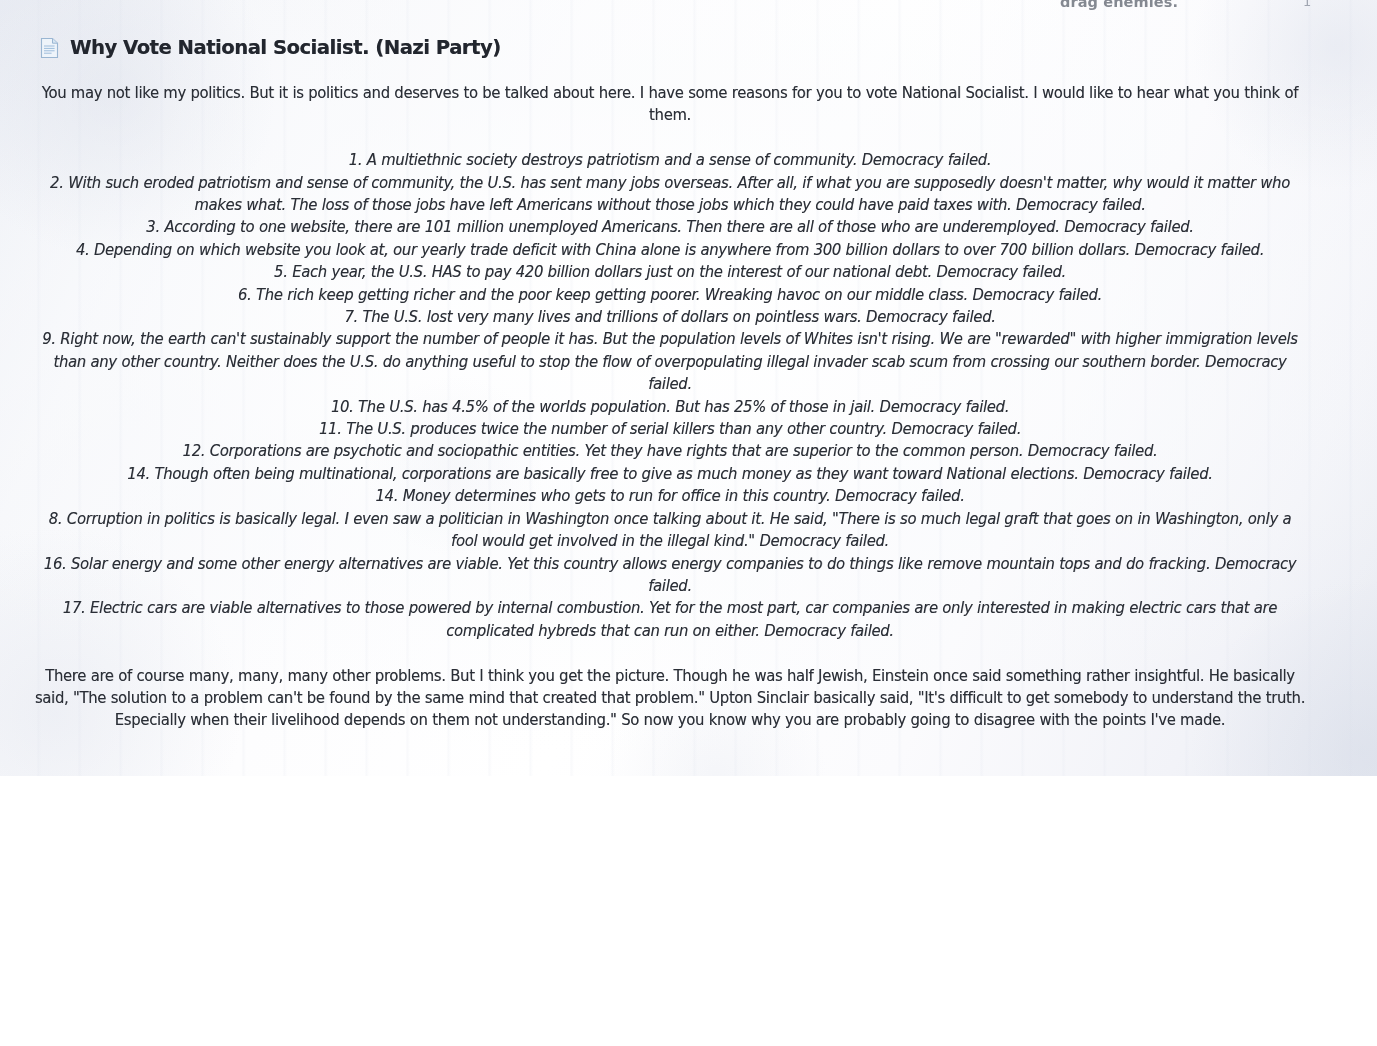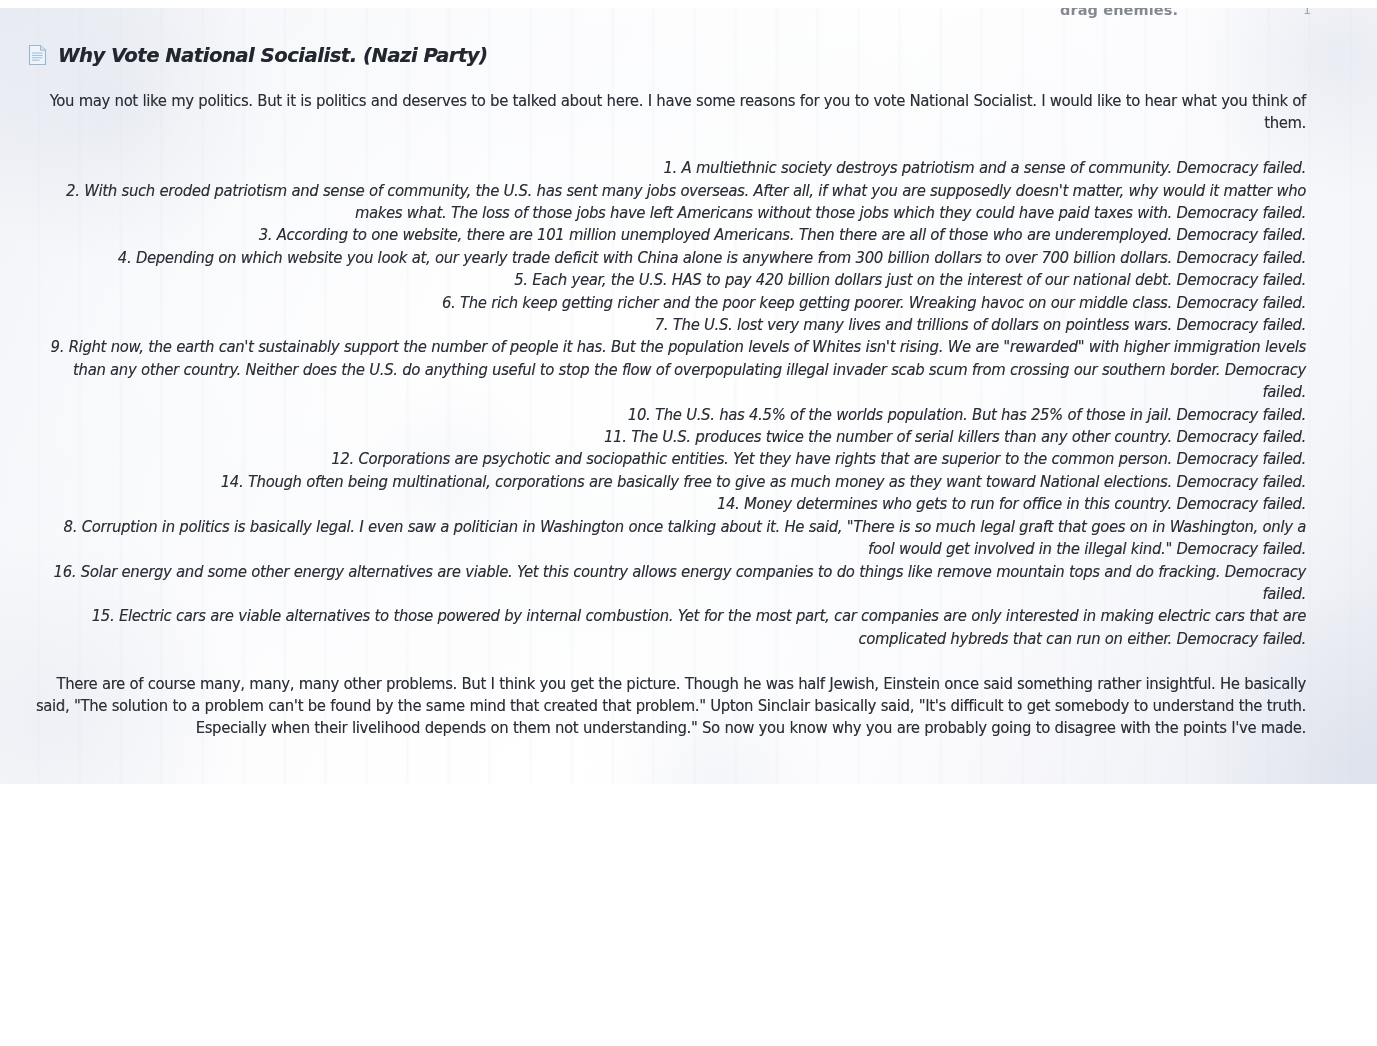--- a/index.html
+++ b/index.html
@@ -19,21 +19,20 @@
   
   .page {
     position: relative;
     width: 1377px;
     height: 776px;
     box-sizing: border-box;
     background:
       radial-gradient(ellipse 70% 55% at 46% 42%, rgba(255,255,255,0.95) 0%, rgba(250,251,253,0.55) 55%, rgba(255,255,255,0) 100%),
       linear-gradient(115deg,  #e9ecf3 0%, #f6f7fa 14%, #fdfdfe 34%, #ffffff 52%, #fbfbfd 72%, #f2f3f8 88%, #e7eaf1 100%);
     overflow: hidden;
-    margin-top: 8px;
   }
   
   .page::before {
     content: "";
     position: absolute;
     inset: 0;
     pointer-events: none;
     background:
       radial-gradient(circle 230px at 8% 12%,  rgba(205,211,225,0.30), rgba(255,255,255,0) 72%),
       radial-gradient(circle 200px at 97% 6%,  rgba(203,210,226,0.30), rgba(255,255,255,0) 72%),
@@ -94,26 +93,25 @@
     font-size: 13px;
     color: #8d93a0;
     filter: blur(0.4px);
     opacity: 0.8;
   }
 
   
   .title-row {
     position: absolute;
     top: 36px;
-    left: 28px;
+    left: 40px;
     display: flex;
-    align-items: flex-start;
+    align-items: flex-end;
     gap: 11px;
     z-index: 5;
-    font-style: italic;
   }
   .doc-icon {
     width: 19px;
     height: 22px;
     position: relative;
     flex: 0 0 auto;
     filter: blur(0.22px);
   }
   .doc-icon svg { display: block; }
 
@@ -139,21 +137,21 @@
     font-size: 16.4px;
     line-height: 22.4px;
     color: #2a2e36;
     letter-spacing: -0.28px;
     word-spacing: 0.2px;
     text-shadow: 0.3px 0 0 rgba(45,49,57,0.42);
     filter: blur(0.12px);
   }
   .para {
     margin: 0;
-    text-align: right;
+    text-align: center;
   }
   .para + .para { margin-top: 0; }
   .spacer-line { height: 22.4px; }
 
   .list-block .item {
     margin: 0;
     font-style: italic;
   }
   .closing-block { }
 </style>
@@ -200,21 +198,21 @@
         <p class="item para">6. The rich keep getting richer and the poor keep getting poorer. Wreaking havoc on our middle class. Democracy failed.</p>
         <p class="item para">7. The U.S. lost very many lives and trillions of dollars on pointless wars. Democracy failed.</p>
         <p class="item para">9. Right now, the earth can't sustainably support the number of people it has. But the population levels of Whites isn't rising. We are "rewarded" with higher immigration levels than any other country. Neither does the U.S. do anything useful to stop the flow of overpopulating illegal invader scab scum from crossing our southern border. Democracy failed.</p>
         <p class="item para">10. The U.S. has 4.5% of the worlds population. But has 25% of those in jail. Democracy failed.</p>
         <p class="item para">11. The U.S. produces twice the number of serial killers than any other country. Democracy failed.</p>
         <p class="item para">12. Corporations are psychotic and sociopathic entities. Yet they have rights that are superior to the common person. Democracy failed.</p>
         <p class="item para">14. Though often being multinational, corporations are basically free to give as much money as they want toward National elections. Democracy failed.</p>
         <p class="item para">14. Money determines who gets to run for office in this country. Democracy failed.</p>
         <p class="item para">8. Corruption in politics is basically legal. I even saw a politician in Washington once talking about it. He said, "There is so much legal graft that goes on in Washington, only a fool would get involved in the illegal kind." Democracy failed.</p>
         <p class="item para">16. Solar energy and some other energy alternatives are viable. Yet this country allows energy companies to do things like remove mountain tops and do fracking. Democracy failed.</p>
-        <p class="item para">15. Electric cars are viable alternatives to those powered by internal combustion. Yet for the most part, car companies are only interested in making electric cars that are complicated hybreds that can run on either. Democracy failed.</p>
+        <p class="item para">17. Electric cars are viable alternatives to those powered by internal combustion. Yet for the most part, car companies are only interested in making electric cars that are complicated hybreds that can run on either. Democracy failed.</p>
       </div>
 
       <div class="spacer-line"></div>
 
       <p class="para closing-block">There are of course many, many, many other problems. But I think you get the picture. Though he was half Jewish, Einstein once said something rather insightful. He basically said, "The solution to a problem can't be found by the same mind that created that problem." Upton Sinclair basically said, "It's difficult to get somebody to understand the truth. Especially when their livelihood depends on them not understanding." So now you know why you are probably going to disagree with the points I've made.</p>
 
     </div>
 
   </div>
 </div>

